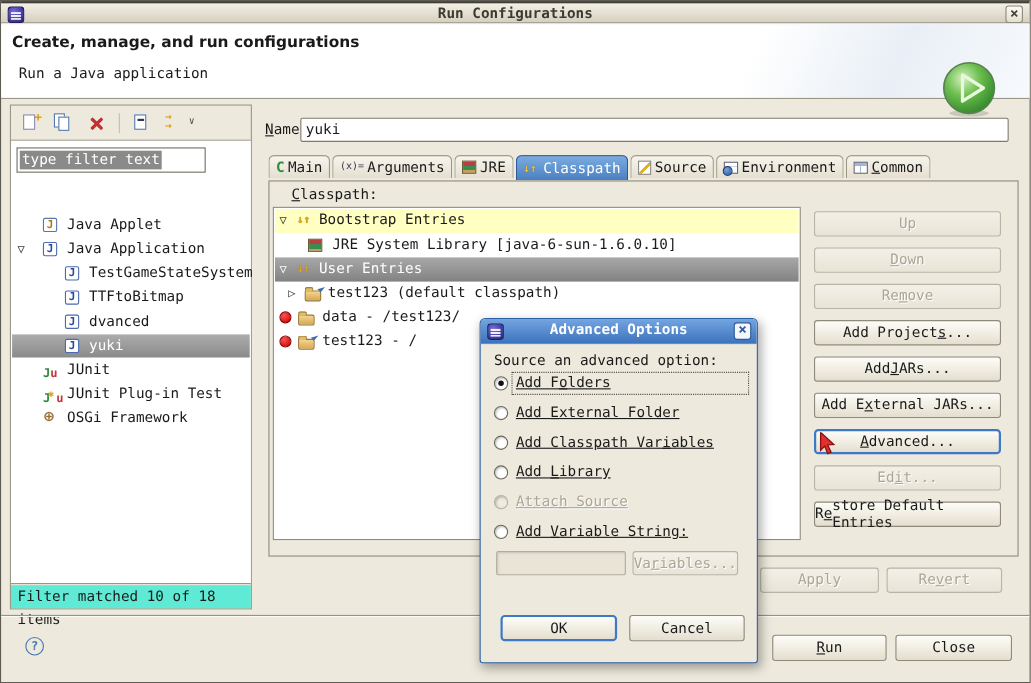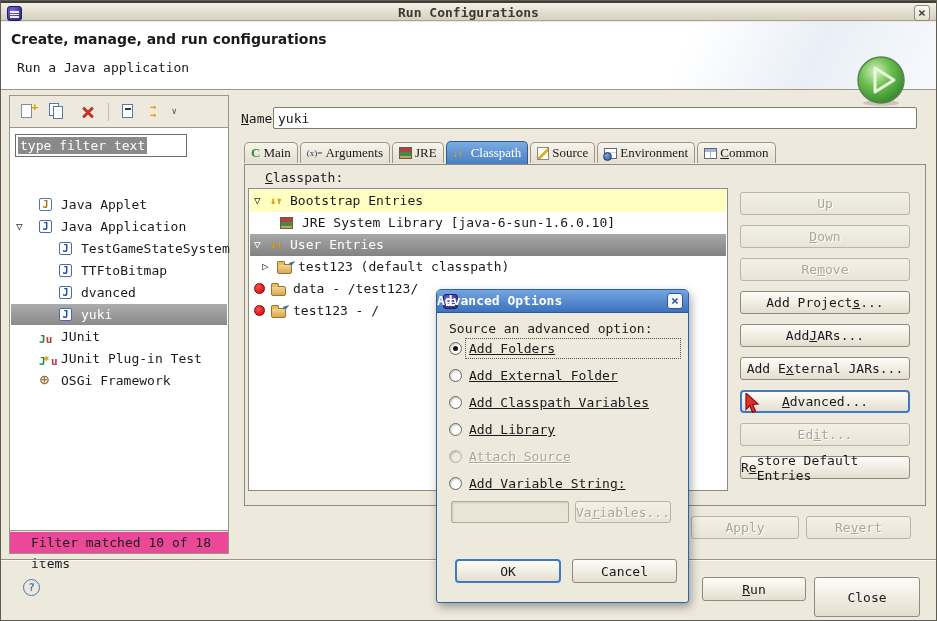--- a/index.html
+++ b/index.html
@@ -38,21 +38,21 @@
     display:flex; align-items:center; justify-content:center; font-size:13px; color:#1A1A1A; cursor:default;}
   .btn.disabled{ color:#ABA695; text-shadow:1px 1px 0 #FFF; border-color:#B8B4A6;
     background:linear-gradient(#F3F0E8,#E8E4D6); }
   .btn.bluefocus{ border:2px solid #3E79C6; border-radius:4px; }
 
   
   .sidebar{ position:absolute; left:8px; top:94px; width:220px; height:459px; border:1px solid #9B9787; }
   .sb-toolbar{ position:absolute; left:0; top:0; right:0; height:32px; border-bottom:1px solid #9B9787;
     display:flex; align-items:center; gap:10px; padding-left:8px; }
   .sb-body{ position:absolute; left:0; top:32px; right:0; bottom:22px; background:#FFF; border-bottom:1px solid #9B9787; }
-  .sb-status{ position:absolute; left:0; bottom:0; right:0; height:21px; background:#ec4899; line-height:21px; padding-left:21px; }
+  .sb-status{ position:absolute; left:0; bottom:0; right:0; height:21px; background:#5eead4; line-height:21px; padding-left:6px; }
   .tico{ position:relative; width:20px; height:20px; display:inline-block; }
   .tsep{ width:1px; height:18px; background:#C2BEAF; display:inline-block; }
   .pg{ position:absolute; left:3px; top:2px; width:11px; height:14px; background:#FFF; border:1px solid #8A86A8; }
   .ico-new .plus{ position:absolute; right:0px; top:-2px; color:#D8A010; font-weight:bold; font-size:11px; }
   .ico-copy .pg{ left:1px; top:1px; width:10px; height:13px; border-color:#5577AA; }
   .ico-copy .pg2{ left:5px; top:4px; }
   .xbar{ position:absolute; left:3px; top:9px; width:14px; height:3px; background:#C23030; border-radius:1px; }
   .xbar.a{ transform:rotate(45deg);} .xbar.b{ transform:rotate(-45deg);}
   .ico-collapse .pg{ border-color:#5577AA; }
   .ico-collapse .minus{ position:absolute; left:6px; top:6px; width:6px; height:2px; background:#335; }
@@ -83,21 +83,21 @@
   .ic-junit .spark{ color:#E0A020; font-size:9px; position:relative; top:-4px; left:-2px; }
   .ic-osgi{ font-family:"DejaVu Sans",sans-serif; color:#9A7034; font-size:13px; line-height:13px; font-weight:bold; top:3px;}
   .ic-osgi::before{ content:"⊕"; }
 
   
   .name-label{ position:absolute; left:240px; top:110px; }
   .name-field{ position:absolute; left:272px; top:106px; width:644px; height:22px; background:#FFF;
     border:1px solid #7E7A6C; border-radius:2px; font:13px "DejaVu Sans Mono",monospace; padding:0 4px; color:#1A1A1A; }
 
   
-  .tabs{ position:absolute; left:243px; top:140px; height:23px; display:flex; align-items:center;font-family:Liberation Serif, serif; }
+  .tabs{ position:absolute; left:243px; top:140px; height:23px; display:flex; align-items:flex-start; }
   .tab{ height:21px; border:1px solid #9B9787; border-bottom:none; border-radius:5px 5px 0 0;
     background:linear-gradient(#F7F4EC,#E4DFD0); display:flex; align-items:center; gap:3px; padding:0 6px; margin-right:2px; white-space:nowrap;}
   .tab.selected{ height:23px; background:linear-gradient(#7AACE2,#4A7FC0); color:#FFF; border-color:#2C5A9A; }
   .ti{ position:relative; display:inline-block; }
   .ti-main{ color:#2E8C3C; font-weight:bold; }
   .ti-main::before{ content:"C"; }
   .ti-args{ font-size:9px; color:#333355; }
   .ti-args::before{ content:"(x)="; }
   .ti-books{ width:13px; height:12px; border:1px solid #6B5A3C;
     background:linear-gradient(#B44040 0 4px, #3C8C50 4px 8px, #C8A050 8px 12px); }
@@ -142,21 +142,21 @@
   .help-ico{ position:absolute; left:22px; top:578px; width:17px; height:17px; border:1px solid #4A78B0; border-radius:50%;
     color:#4A78B0; font-weight:bold; font-size:11px; text-align:center; line-height:15px; }
   .help-ico::before{ content:"?"; }
 
   
   .dialog{ position:absolute; left:435px; top:288px; width:253px; height:314px; z-index:10;
     border:1px solid #2E62A8; border-radius:5px 5px 3px 3px; background:#EDE9DD;
     box-shadow:2px 4px 10px rgba(0,0,0,.35); }
   .dlg-title{ position:absolute; left:0; top:0; right:0; height:23px; border-radius:4px 4px 0 0;
     background:linear-gradient(#74A5E0,#3C73BE); border-bottom:1px solid #2C5A9A; }
-  .dlg-title .t-text{ position:absolute; left:0; right:0; top:3px; text-align:left; font-weight:bold; color:#FFF; }
+  .dlg-title .t-text{ position:absolute; left:0; right:0; top:3px; text-align:center; font-weight:bold; color:#FFF; }
   .dlg-logo{ left:6px; top:4px; }
   .dlg-close{ position:absolute; right:5px; top:3px; width:16px; height:16px; background:#F4F6FA;
     border:1px solid #2C5A9A; border-radius:3px; text-align:center; line-height:13px; font-weight:bold; color:#2C5A9A; }
   .dlg-close::before{ content:"×"; }
   .dlg-body{ position:absolute; left:0; top:23px; right:0; bottom:0; }
   .dlg-prompt{ position:absolute; left:12px; top:8px; }
   .opt{ position:absolute; left:0; right:4px; height:21px; line-height:21px; }
   .radio{ position:absolute; left:12px; top:4px; width:13px; height:13px; border-radius:50%;
     background:#FFF; border:1px solid #6B675B; box-shadow:inset 1px 1px 2px rgba(0,0,0,.25); }
   .radio.on::after{ content:""; position:absolute; left:3px; top:3px; width:5px; height:5px; border-radius:50%; background:#111; }
@@ -355,21 +355,21 @@
       <polygon points="1,0 13,11 7.5,11.5 10.5,18 7.5,19.4 4.8,12.6 1,16.5" fill="#E03030" stroke="#8A1010" stroke-width="1.2"></polygon>
     </svg>
   </div>
 
   <div class="btn disabled" style="left:690px;top:515px;width:108px;height:23px">Apply</div>
   <div class="btn disabled" style="left:805px;top:515px;width:105px;height:23px">Re<u>v</u>ert</div>
 
   <div class="sep"></div>
   <span class="help-ico"></span>
   <div class="btn" style="left:701px;top:576px;width:104px;height:24px"><u>R</u>un</div>
-  <div class="btn" style="left:813px;top:576px;width:106px;height:40px">Close</div>
+  <div class="btn" style="left:813px;top:576px;width:106px;height:24px">Close</div>
 
   <div class="dialog">
     <div class="dlg-title">
       <span class="eclipse-logo dlg-logo"></span>
       <span class="t-text">Advanced Options</span>
       <span class="dlg-close"></span>
     </div>
     <div class="dlg-body">
       <div class="dlg-prompt">Source an advanced option:</div>
       <div class="focus-rect"></div>

